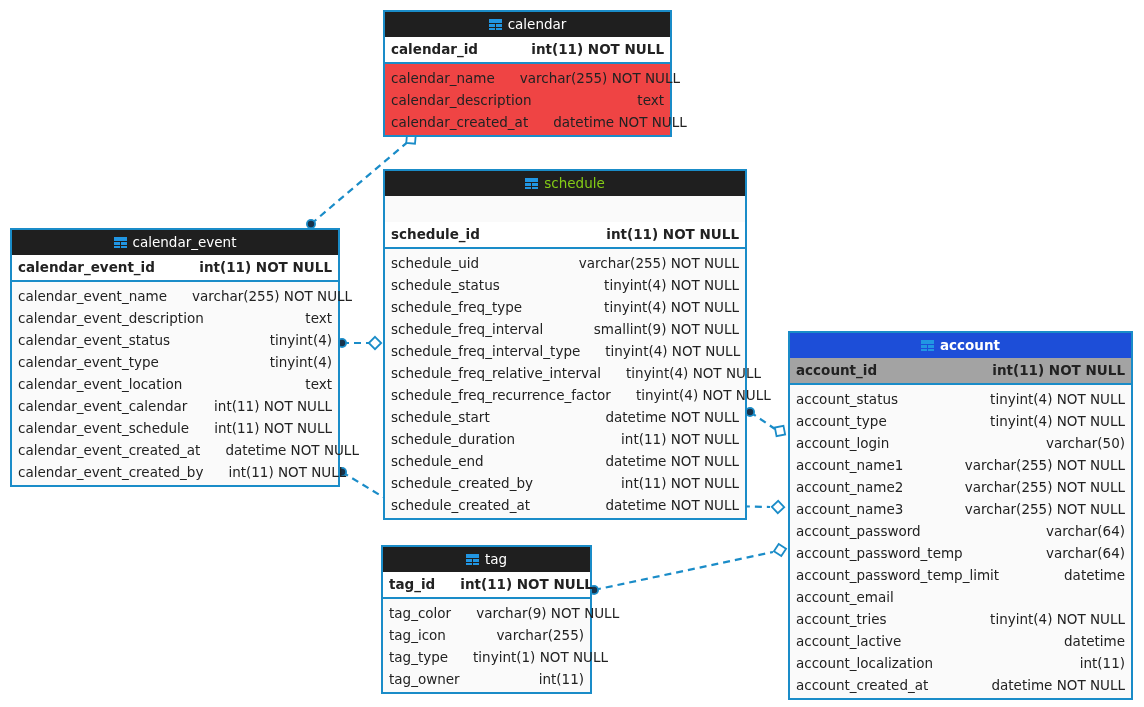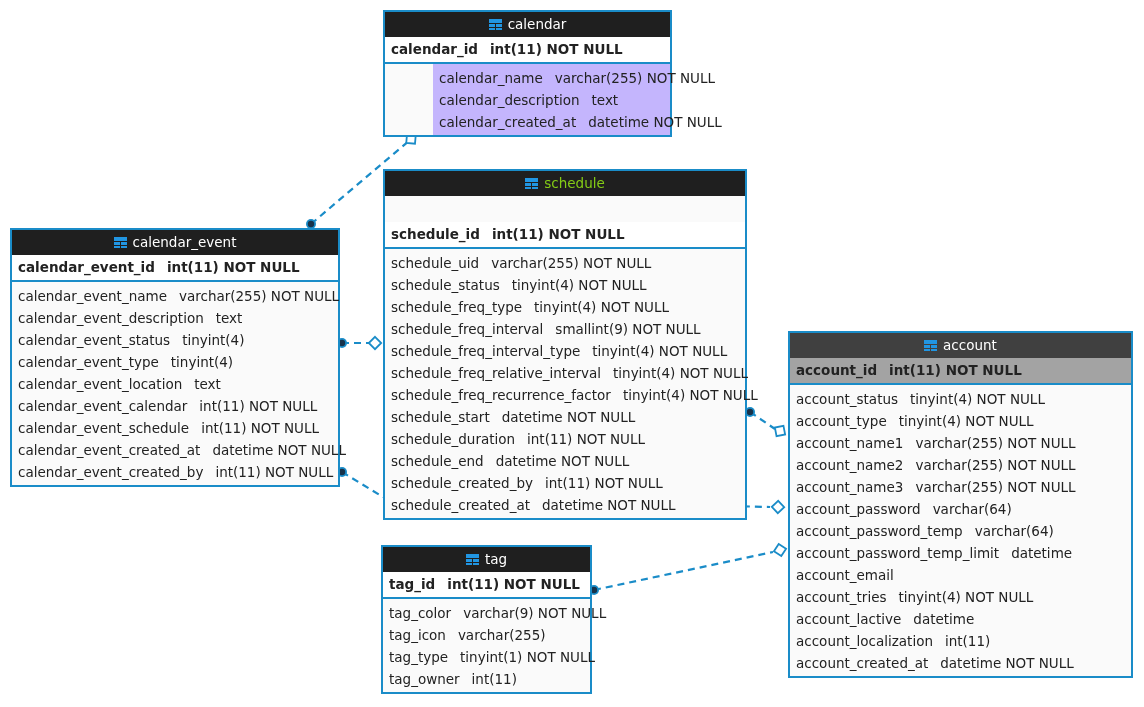--- a/index.html
+++ b/index.html
@@ -57,21 +57,21 @@
   .row{
     display:flex;
     align-items:center;
     height:22px;
     line-height:22px;
     padding:0 6px;
     white-space:nowrap;
   }
   .pk-row .row{height:25px;line-height:25px;}
   .col-name{flex:0 0 auto;}
-  .col-type{flex:1 1 auto;padding-left:12px;}
+  .col-type{flex:1 1 auto;text-align:right;padding-left:25px;}
 </style>
 </head>
 <body>
 
 <div id="canvas">
   <svg id="edges" viewBox="0 0 1144 707" width="1144" height="707">
       <g>
         <path d="M 311 224 L 410 140" fill="none" stroke="#1a8cc8" stroke-width="2.2" stroke-dasharray="7,5"></path>
         <circle cx="311" cy="224" r="5" fill="#1a8cc8"></circle>
         <circle cx="311" cy="224" r="3.2" fill="#17324a"></circle>
@@ -112,21 +112,21 @@
           <i class="c4" style="background: rgb(33, 150, 227);"></i>
         </span>
         <span class="entity-title">calendar</span>
       </div>
       <div class="pk-row" style="background: rgb(255, 255, 255); border-bottom-color: rgb(26, 140, 200);">
         <div class="row">
           <span class="col-name">calendar_id</span>
           <span class="col-type">int(11) NOT NULL</span>
         </div>
       </div>
-      <div class="rows" style="background: #c4b5fd; margin-left: 48px;">
+      <div class="rows" style="background: #ef4444;">
         <div class="row">
           <span class="col-name">calendar_name</span>
           <span class="col-type">varchar(255) NOT NULL</span>
         </div>
         <div class="row">
           <span class="col-name">calendar_description</span>
           <span class="col-type">text</span>
         </div>
         <div class="row">
           <span class="col-name">calendar_created_at</span>
@@ -288,21 +288,21 @@
           <span class="col-name">tag_type</span>
           <span class="col-type">tinyint(1) NOT NULL</span>
         </div>
         <div class="row">
           <span class="col-name">tag_owner</span>
           <span class="col-type">int(11)</span>
         </div>
       </div>
     </div>
     <div class="entity" style="left: 788px; top: 331px; width: 345px; border-color: rgb(26, 140, 200); background: rgb(250, 250, 250); color: rgb(34, 34, 34);">
-      <div class="entity-header" style="background: #404040; color: rgb(255, 255, 255);">
+      <div class="entity-header" style="background: #1d4ed8; color: rgb(255, 255, 255); font-weight: bold;">
         <span class="tbl-icon">
           <i class="bar" style="background: rgb(33, 150, 227);"></i>
           <i class="c1" style="background: rgb(33, 150, 227);"></i>
           <i class="c2" style="background: rgb(33, 150, 227);"></i>
           <i class="c3" style="background: rgb(33, 150, 227);"></i>
           <i class="c4" style="background: rgb(33, 150, 227);"></i>
         </span>
         <span class="entity-title">account</span>
       </div>
       <div class="pk-row" style="background: #a3a3a3; border-bottom-color: rgb(26, 140, 200);">
@@ -312,20 +312,24 @@
         </div>
       </div>
       <div class="rows" style="background: rgb(250, 250, 250);">
         <div class="row">
           <span class="col-name">account_status</span>
           <span class="col-type">tinyint(4) NOT NULL</span>
         </div>
         <div class="row">
           <span class="col-name">account_type</span>
           <span class="col-type">tinyint(4) NOT NULL</span>
+        </div>
+        <div class="row">
+          <span class="col-name">account_login</span>
+          <span class="col-type">varchar(50)</span>
         </div>
         <div class="row">
           <span class="col-name">account_name1</span>
           <span class="col-type">varchar(255) NOT NULL</span>
         </div>
         <div class="row">
           <span class="col-name">account_name2</span>
           <span class="col-type">varchar(255) NOT NULL</span>
         </div>
         <div class="row">

